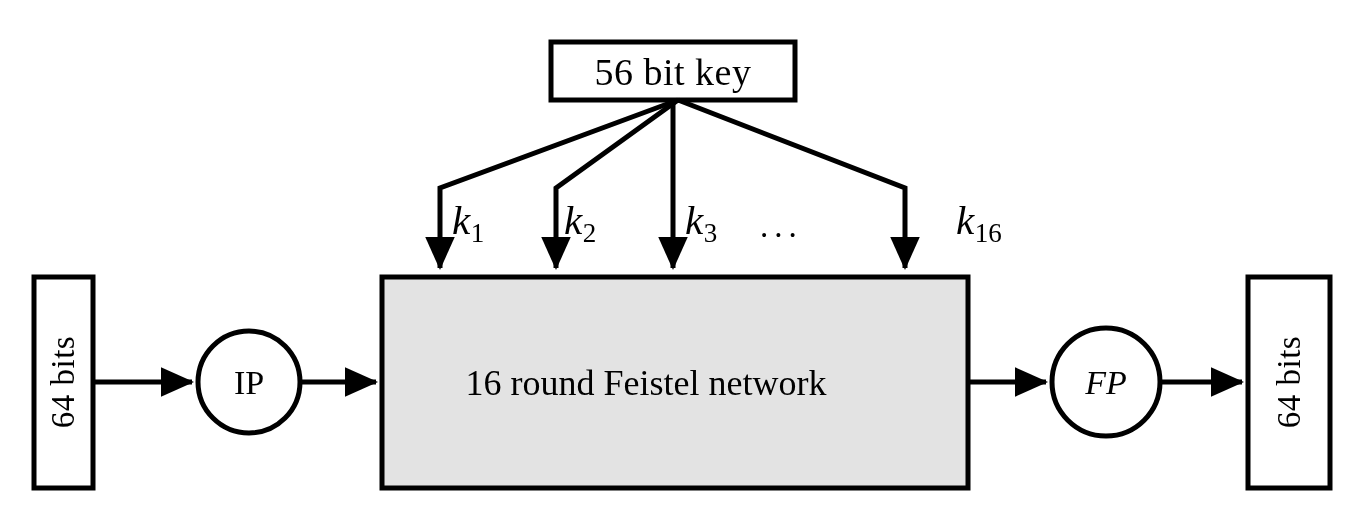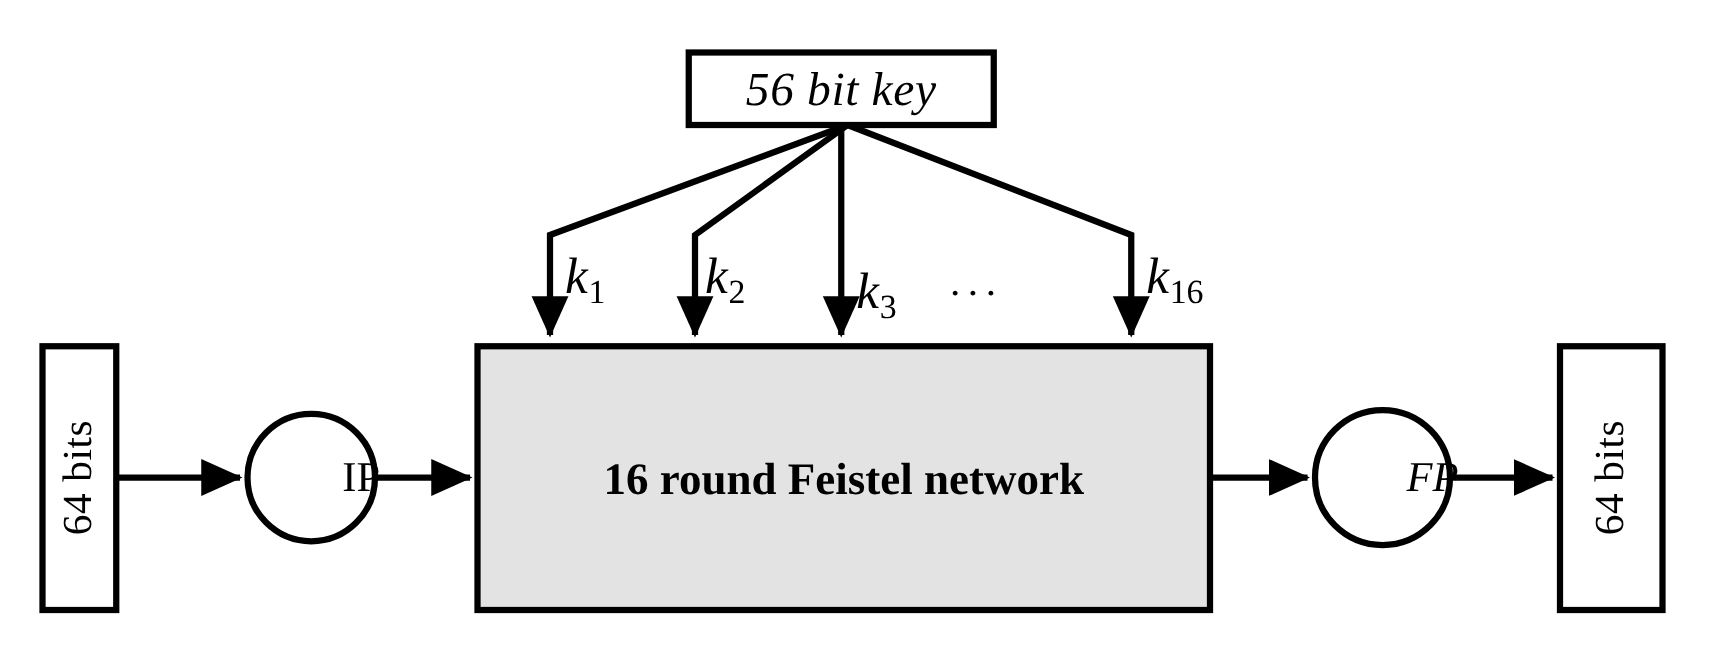--- a/index.html
+++ b/index.html
@@ -42,21 +42,20 @@
   }
   .key-title {
     font-size: 38px;
     letter-spacing: 0.5px;
   }
   .box-title {
     font-size: 36px;
   }
   .circle-title {
     font-size: 34px;
-    margin-left: 40px;
   }
   .bits-title {
     font-size: 33px;
     letter-spacing: 0.5px;
   }
   .ksub {
     font-size: 41px;
     font-style: italic;
   }
   .ksub sub {
@@ -103,43 +102,43 @@
 
     <line x1="968" y1="382" x2="1046" y2="382" stroke="#000000" stroke-width="5" marker-end="url(#arrowhead)"></line>
 
     <circle cx="1106" cy="382" r="54" fill="#ffffff" stroke="#000000" stroke-width="5"></circle>
 
     <line x1="1160" y1="382" x2="1242" y2="382" stroke="#000000" stroke-width="5" marker-end="url(#arrowhead)"></line>
 
     <rect x="1248" y="277" width="82" height="211" fill="#ffffff" stroke="#000000" stroke-width="5"></rect>
   </svg>
 
-  <div class="lbl lbl-center key-title" style="left:673px; top:72px;font-style:italic;">56  bit key</div>
+  <div class="lbl lbl-center key-title" style="left:673px; top:72px;">56  bit key</div>
 
   <div class="vert-label bits-title" style="left:63px; top:382px;">64  bits</div>
 
   <div class="lbl lbl-center circle-title" style="left:249px; top:383px;">IP</div>
 
-  <div class="lbl lbl-center box-title" style="left:675px; top:383px;font-weight:bold;">16 round Feistel network</div>
+  <div class="lbl lbl-center box-title" style="left:646px; top:383px;">16 round Feistel network</div>
 
   <div class="lbl lbl-center circle-title" style="left:1106px; top:383px;font-style:italic;">FP</div>
 
   <div class="vert-label bits-title" style="left:1289px; top:382px;">64  bits</div>
 
   <div class="lbl ksub" style="left:452px; top:200px;">
     <span>k</span><sub>1</sub>
   </div>
 
   <div class="lbl ksub" style="left:564px; top:200px;">
     <span>k</span><sub>2</sub>
   </div>
 
-  <div class="lbl ksub" style="left:685px; top:212px;font-family:Liberation Serif, serif;">
+  <div class="lbl ksub" style="left:685px; top:200px;font-family:Liberation Serif, serif;">
     <span>k</span><sub>3</sub>
   </div>
 
-  <div class="lbl ksub" style="left:917px; top:200px;">
+  <div class="lbl ksub" style="left:956px; top:200px;">
     <span>k</span><sub>16</sub>
   </div>
 
   <div class="lbl dots" style="left:760px; top:210px;">...</div>
 
 </div>
 
 </body></html>

